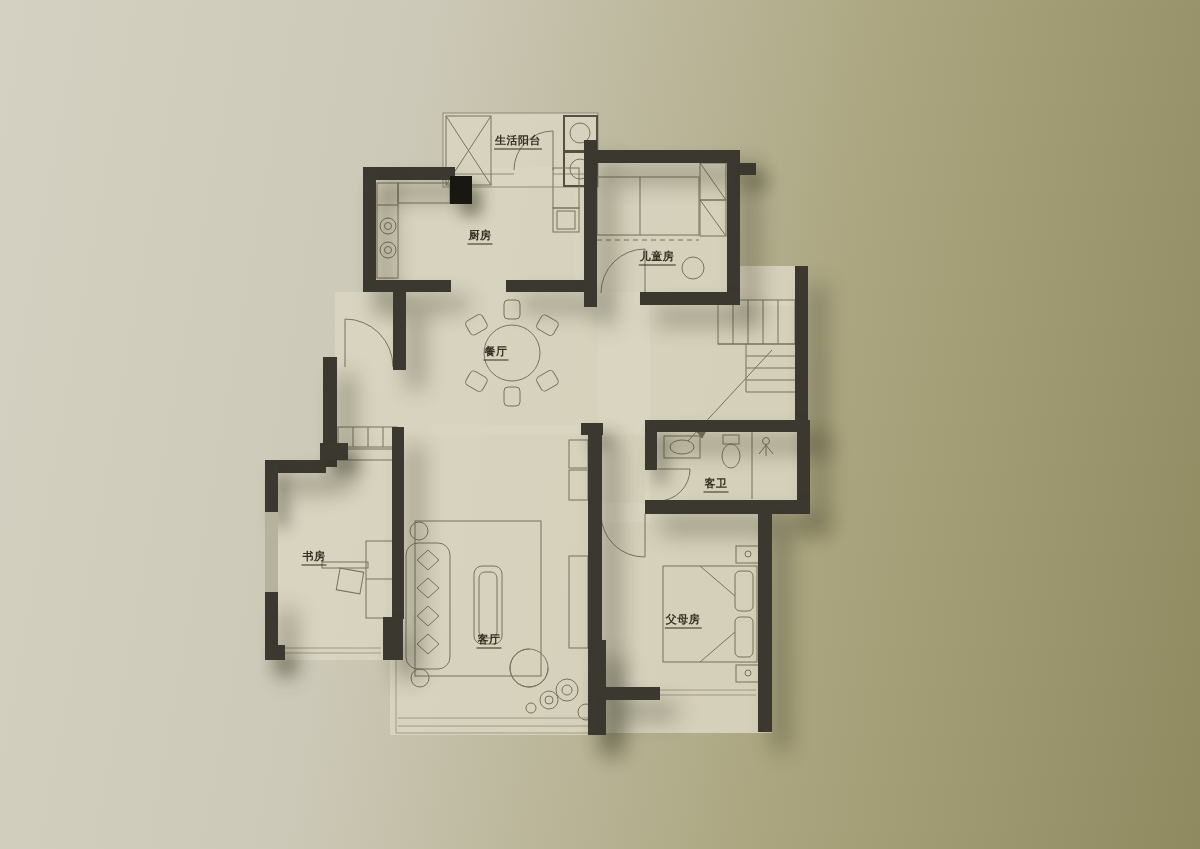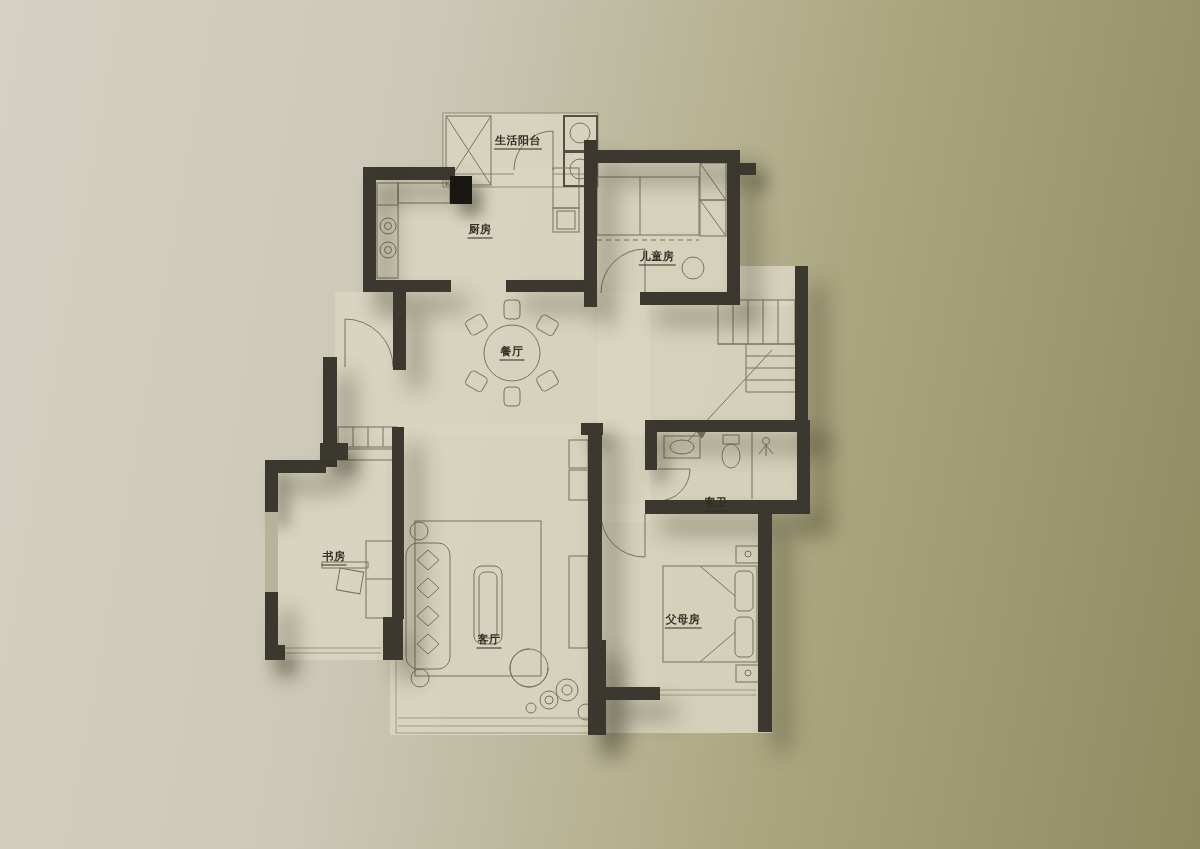--- a/index.html
+++ b/index.html
@@ -220,20 +220,20 @@
   <div class="wall stub" style="left:320px;top:443px;width:28px;height:17px"></div>
   <div class="wall" style="left:392px;top:427px;width:12px;height:192px"></div>
   <div class="wall" style="left:383px;top:617px;width:20px;height:43px"></div>
   <div class="wall stub" style="left:265px;top:460px;width:13px;height:55px"></div>
   <div class="wall win" style="left:265px;top:512px;width:13px;height:82px"></div>
   <div class="wall" style="left:265px;top:592px;width:13px;height:68px"></div>
   <div class="wall stub" style="left:265px;top:645px;width:20px;height:15px"></div>
   <div class="app" style="left:450px;top:176px;width:22px;height:28px"></div>
 
   <div class="room-label" style="left:518px;top:141px">生活阳台</div>
-  <div class="room-label" style="left:480px;top:230px">厨房</div>
+  <div class="room-label" style="left:480px;top:236px">厨房</div>
   <div class="room-label" style="left:657px;top:257px">儿童房</div>
-  <div class="room-label" style="left:512px;top:352px">餐厅</div>
-  <div class="room-label" style="left:716px;top:503px">客卫</div>
-  <div class="room-label" style="left:334px;top:557px">书房</div>
+  <div class="room-label" style="left:496px;top:352px">餐厅</div>
+  <div class="room-label" style="left:716px;top:484px">客卫</div>
+  <div class="room-label" style="left:314px;top:557px">书房</div>
   <div class="room-label" style="left:489px;top:640px">客厅</div>
   <div class="room-label" style="left:683px;top:620px">父母房</div>
 </div>
 
 </body></html>

